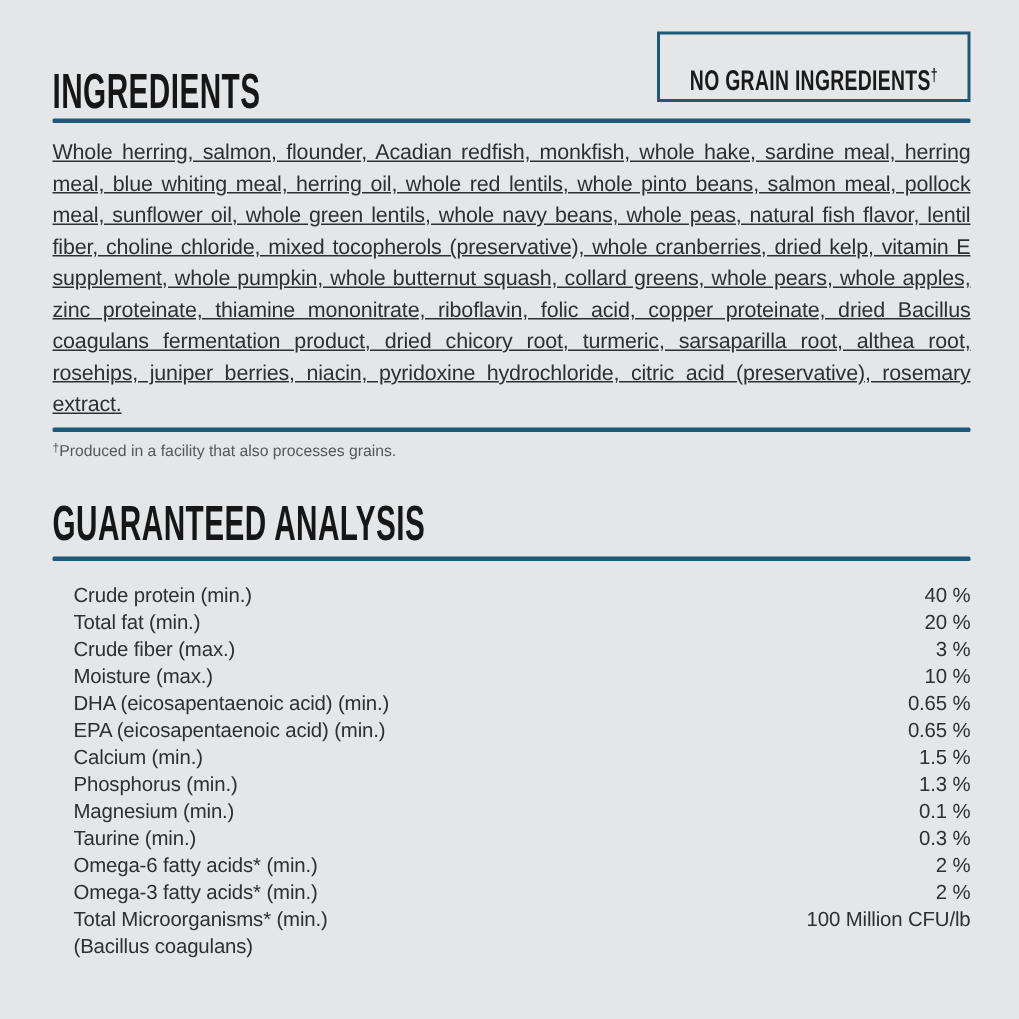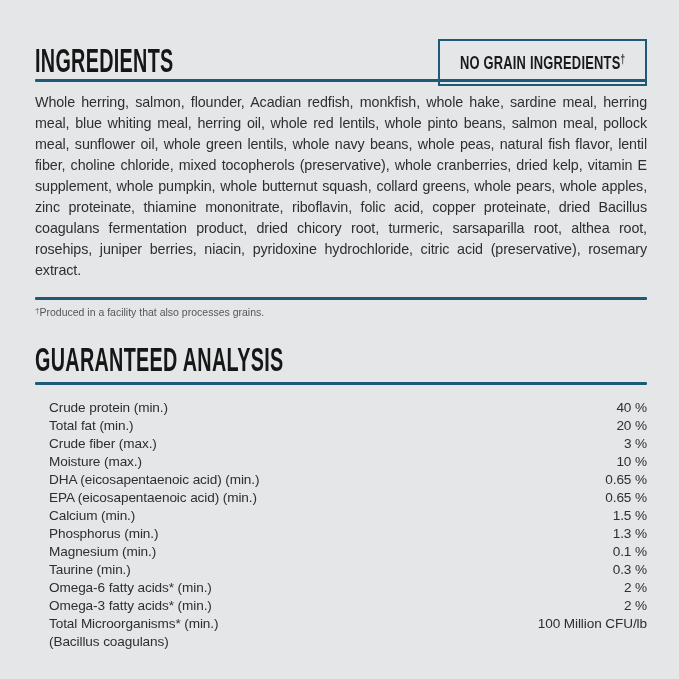--- a/index.html
+++ b/index.html
@@ -33,52 +33,53 @@
   .rule {
     height: 3px;
     background: #1d5a78;
     border-radius: 1px;
   }
   .rule-1 { margin-top: 1px; }
   .rule-2 { margin-top: 2px; }
   .rule-3 { margin-top: 5px; }
   .badge {
     position: absolute;
-    top: 39px;
+    top: 21px;
     right: 32px;
     width: 209px;
     height: 47px;
     border: 2px solid #1d5a78;
     box-sizing: border-box;
     display: flex;
-    align-items: center;
+    align-items: flex-end;
     justify-content: center;
     color: #1a1a1a;
   }
   .badge .cond {
     display: inline-block;
     transform: scaleX(0.68);
     transform-origin: 50% 50%;
     white-space: nowrap;
     font-size: 19px;
     font-weight: 700;
     letter-spacing: 0.3px;
   }
   .badge sup {
     font-size: 12px;
     vertical-align: 6px;
     font-weight: 700;
   }
   .ingredients-body {
-    margin: 10px 0 16px;
+    margin: 10px 0 4px;
     font-size: 14.3px;
     line-height: 21px;
     letter-spacing: -0.1px;
     text-align: justify;
     color: #2d2f30;
+    text-decoration: underline;
   }
   .footnote {
     margin: 4px 0 0;
     font-size: 10.5px;
     line-height: 13px;
     color: #55585a;
   }
   .footnote sup { font-size: 8px; vertical-align: 3px; }
   .analysis-table { margin-top: 14px; }
   .analysis-row {

